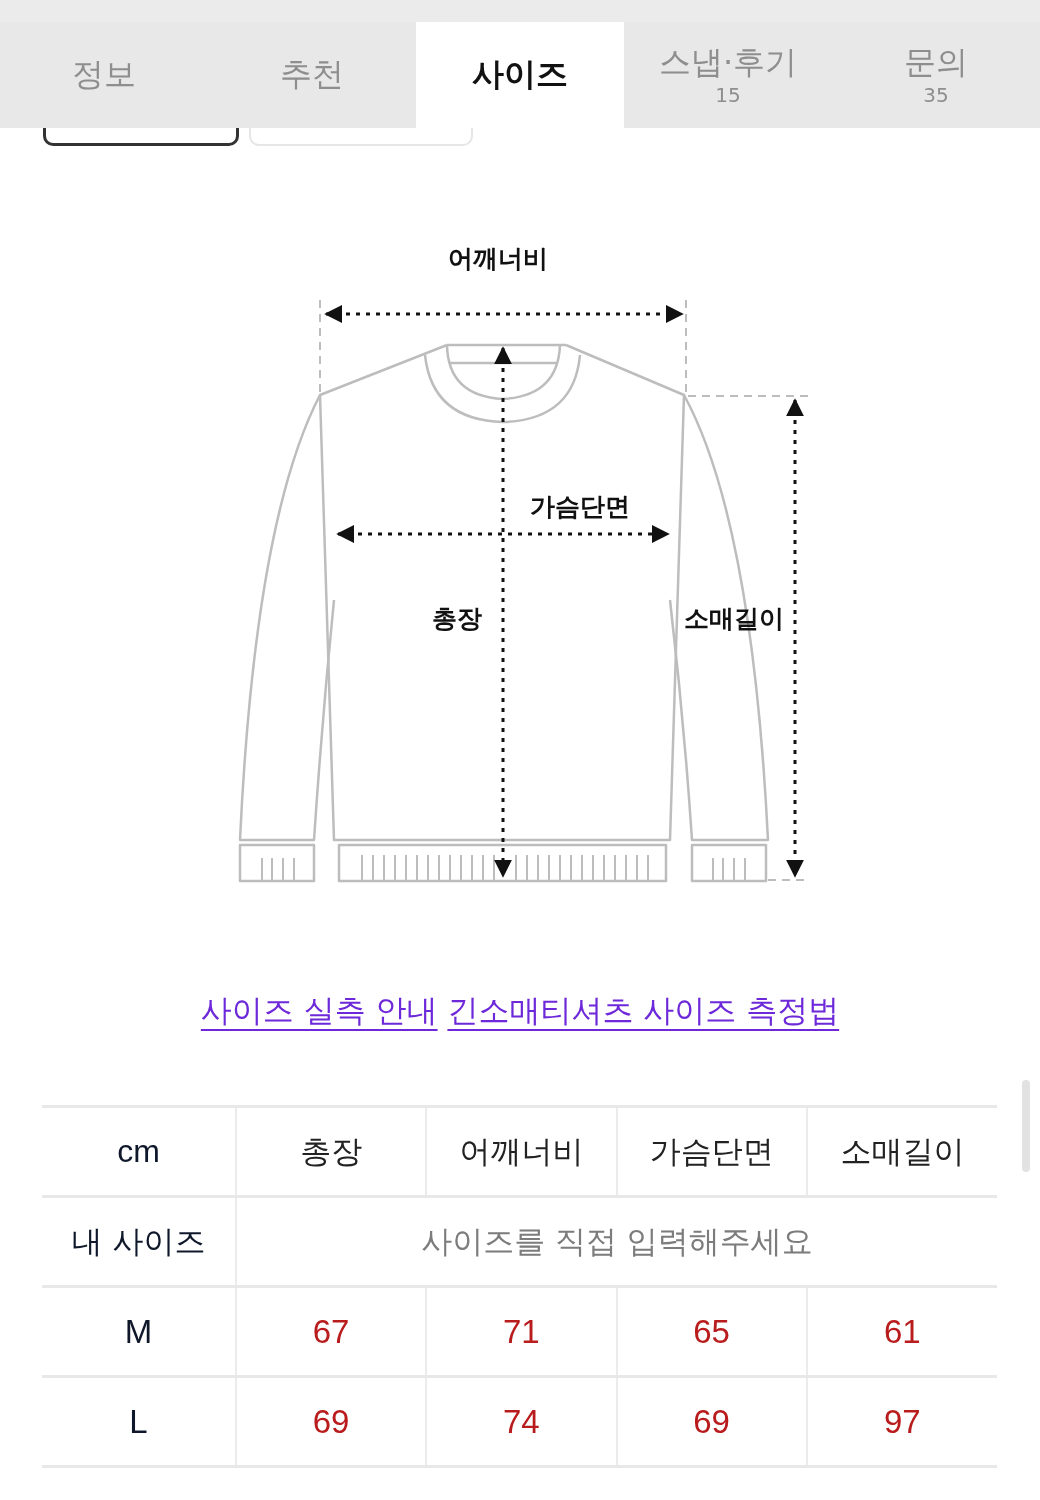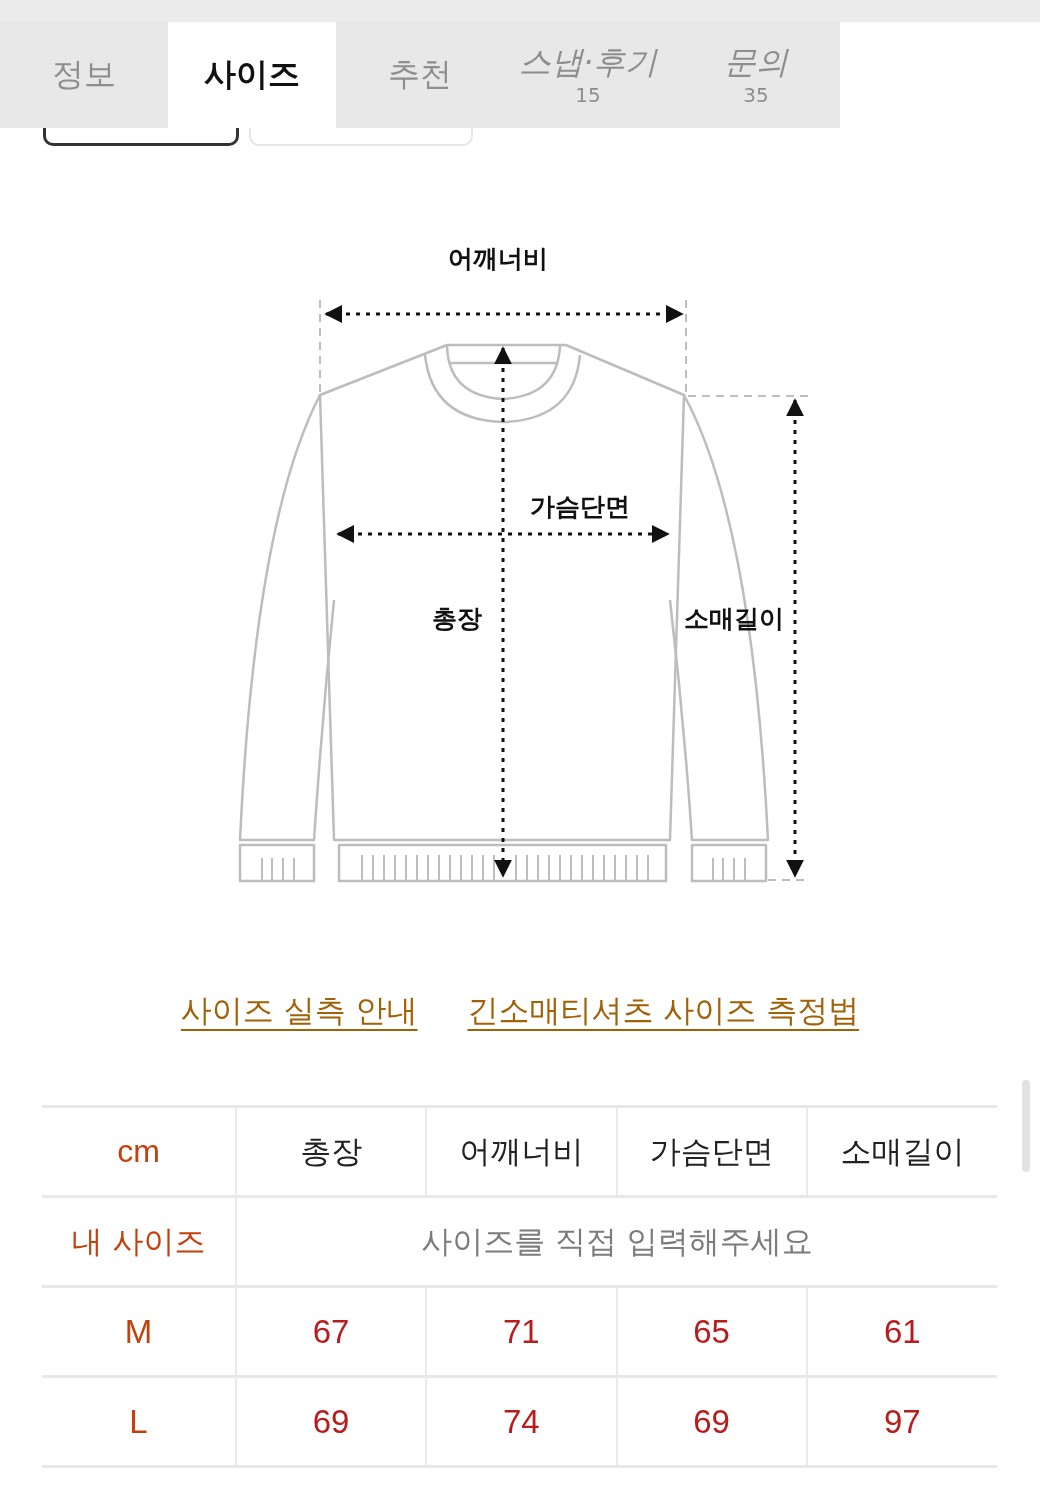--- a/index.html
+++ b/index.html
@@ -1,62 +1,62 @@
 <!DOCTYPE html>
 <html><head>
 <meta charset="utf-8">
 <style>
   * { box-sizing: border-box; margin: 0; padding: 0; }
   html, body { width: 1040px; height: 1500px; background: #ffffff; overflow: hidden; }
   body { font-family: "DejaVu Sans", "Liberation Sans", sans-serif; color: #111; position: relative; }
 
   .top-strip { position: absolute; left: 0; top: 0; width: 1040px; height: 22px; background: #ebebeb; }
-  .tabbar { position: absolute; left: 0; top: 22px; width: 840px; height: 106px; background: #e8e8e8; display: flex; }
+  .tabbar { position: absolute; left: 0; top: 22px; width: 1040px; height: 106px; background: #e8e8e8; display: flex; }
   .tab { width: 208px; height: 106px; display: flex; flex-direction: column; align-items: center; justify-content: center; color: #8e8e8e; font-size: 32px; cursor: pointer; }
   .tab.active { background: #ffffff; color: #111; font-weight: bold; }
   .tab .count { font-size: 20px; margin-top: 2px; }
-  .tab.two-line .label { line-height: 38px; font-style: italic; }
+  .tab.two-line .label { line-height: 38px; }
 
   .sub-btn { position: absolute; top: 128px; height: 18px; border-radius: 0 0 10px 10px; }
   .sub-btn.b1 { left: 43px; width: 196px; border: 3px solid #333; border-top: none; }
   .sub-btn.b2 { left: 249px; width: 224px; border: 2px solid #e6e6e6; border-top: none; }
 
   .diagram { position: absolute; left: 0; top: 200px; width: 1040px; height: 720px; }
   .diag-label { position: absolute; font-weight: bold; font-size: 25px; color: #111; white-space: nowrap; }
 
   .links { position: absolute; top: 990px; left: 0; width: 1040px; text-align: center; font-size: 31px; color: #666; }
-  .links a { color: #a16207; text-decoration: underline; text-underline-offset: 8px; text-decoration-thickness: 2px; margin: 0 20px; cursor: pointer; }
+  .links a { color: #6d28d9; text-decoration: underline; text-underline-offset: 8px; text-decoration-thickness: 2px; margin: 0 0; cursor: pointer; }
 
   .size-table { position: absolute; left: 42px; top: 1105px; width: 955px; border-collapse: collapse; table-layout: fixed; }
   .size-table td { height: 90px; text-align: center; vertical-align: middle; border-top: 3px solid #e8e8e8; border-bottom: 3px solid #e8e8e8; font-size: 31px; }
   .size-table td + td { border-left: 2px solid #ebebeb; }
   .size-table col.c0 { width: 194px; }
-  .size-table .rowhead { color: #c2410c; }
+  .size-table .rowhead { color: #0f172a; }
   .size-table .hdr { color: #222; }
   .size-table .val { color: #b91c1c; font-family: "Liberation Sans", sans-serif; font-size: 33px; }
   .size-table .input-cell { color: #7c7c7c; cursor: text; margin-left: 20px; }
   .size-table .unit { font-family: "Liberation Sans", sans-serif; font-size: 32px; }
   .size-table .letter { font-family: "Liberation Sans", sans-serif; font-size: 33px; font-weight: normal; }
 
   .scrollbar { position: absolute; left: 1022px; top: 1080px; width: 8px; height: 92px; background: #e2e2e2; border-radius: 4px; }
 </style>
 </head>
 <body>
 
 <div class="top-strip"></div>
 
 <nav class="tabbar">
   <div class="tab">
     <span class="label">정보</span>
   </div>
+  <div class="tab">
+    <span class="label">추천</span>
+  </div>
   <div class="tab active">
     <span class="label">사이즈</span>
-  </div>
-  <div class="tab">
-    <span class="label">추천</span>
   </div>
   <div class="tab two-line">
     <span class="label">스냅·후기</span>
     <span class="count">15</span>
   </div>
   <div class="tab two-line">
     <span class="label">문의</span>
     <span class="count">35</span>
   </div>
 </nav>

